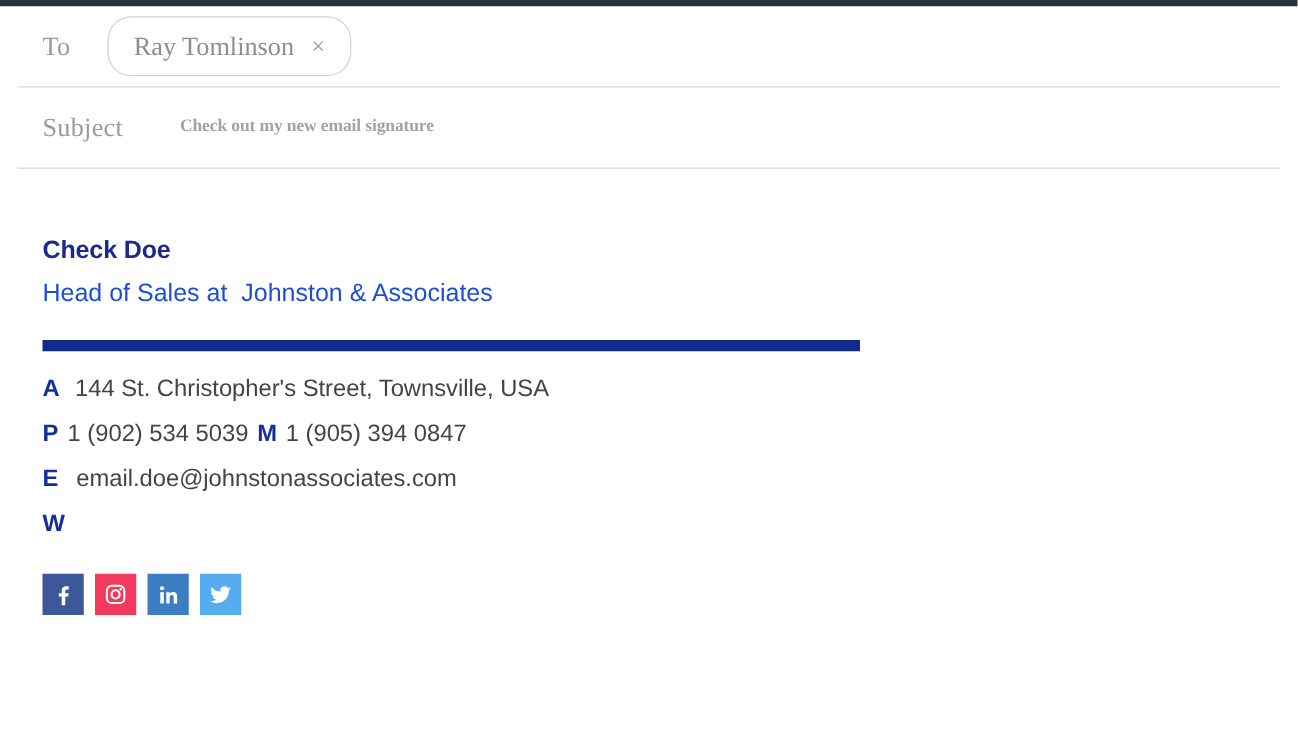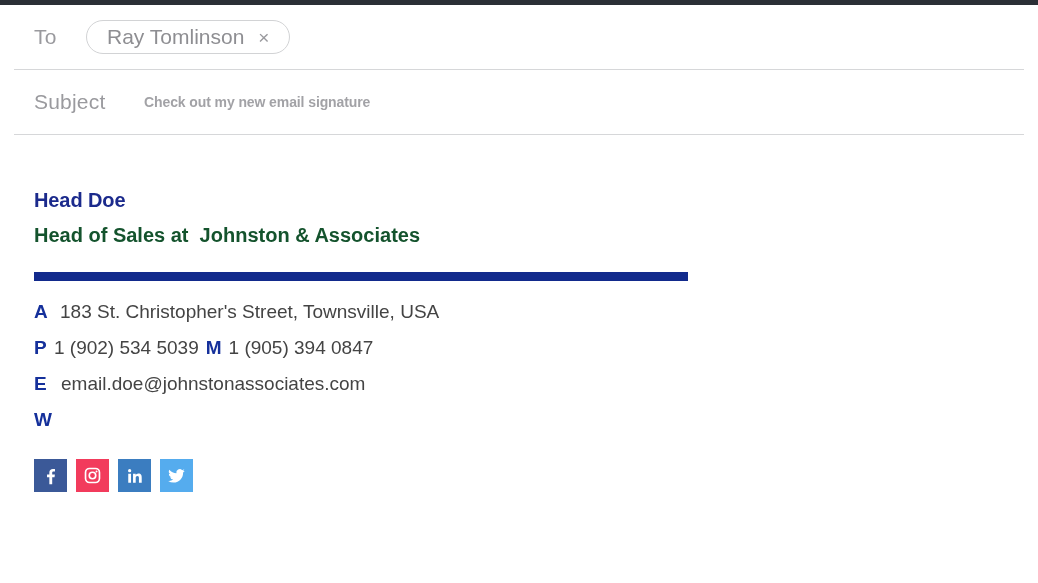--- a/index.html
+++ b/index.html
@@ -29,20 +29,21 @@
     height: 5px;
     background: #2b2f36;
   }
 
   
   .compose-header {
     position: absolute;
     top: 5px;
     left: 0;
     width: 1038px;
+    font-family: Liberation Serif, serif;
   }
 
   .field-row {
     position: relative;
     display: flex;
     align-items: center;
     margin: 0 14px;
     height: 64px;
     border-bottom: 1px solid #d6d7d9;
   }
@@ -56,21 +57,21 @@
   }
 
   .to-row .field-label { width: 72px; padding-left: 20px; box-sizing: border-box;}
   .subject-row .field-label { width: 130px; padding-left: 20px; box-sizing: border-box;}
 
   
   .recipient-pill {
     display: inline-flex;
     align-items: center;
     gap: 14px;
-    height: 34px;
+    height: 48px;
     padding: 0 20px;
     border: 1px solid #d2d3d5;
     border-radius: 19px;
     background: #ffffff;
     box-sizing: border-box;
   }
   .recipient-name {
     color: #8e8e92;
     font-size: 21px;
     font-weight: 400;
@@ -102,23 +103,23 @@
   .sig-name {
     color: #1b2a8c;
     font-size: 20px;
     font-weight: 700;
     line-height: 1;
     margin-bottom: 15px;
     letter-spacing: -0.1px;
   }
 
   .sig-title {
-    color: #14532d;
+    color: #1d4ed8;
     font-size: 20px;
-    font-weight: 700;
+    font-weight: 400;
     line-height: 1;
     margin-bottom: 0;
     white-space: pre;
   }
 
   .sig-bar {
     width: 654px;
     height: 9px;
     background: #122a8c;
     margin-top: 27px;
@@ -190,29 +191,29 @@
 
     <div class="field-row subject-row">
       <span class="field-label">Subject</span>
       <span class="subject-value">Check out my new email signature</span>
     </div>
 
   </div>
 
   <div class="signature">
 
-    <div class="sig-name">Head Doe</div>
+    <div class="sig-name">Check Doe</div>
 
     <div class="sig-title">Head of Sales at  Johnston &amp; Associates</div>
 
     <div class="sig-bar"></div>
 
     <div class="contact-line">
       <span class="c-key key-a">A</span>
-      <span class="c-val">183 St. Christopher's Street, Townsville, USA</span>
+      <span class="c-val">144 St. Christopher's Street, Townsville, USA</span>
     </div>
 
     <div class="contact-line">
       <span class="c-key key-p">P</span>
       <span class="c-val">1 (902) 534 5039</span>
       <span class="key-m">M</span>
       <span class="c-val">1 (905) 394 0847</span>
     </div>
 
     <div class="contact-line">

